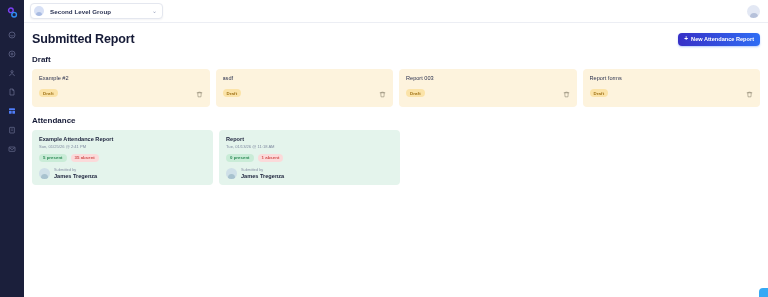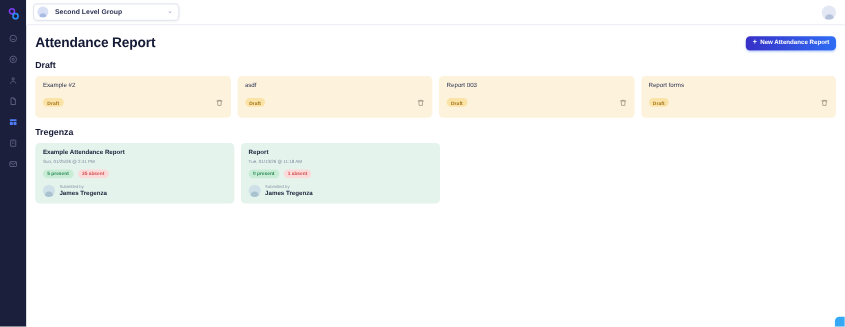--- a/index.html
+++ b/index.html
@@ -189,21 +189,21 @@
         <span class="chev">⌄</span>
       </div>
       <div class="topbar-right">
         <span class="user-avatar"></span>
       </div>
     </header>
 
     <div class="content">
 
       <div class="page-head">
-        <h1 class="page-title">Attendance Report</h1>
+        <h1 class="page-title">Submitted Report</h1>
         <button class="new-btn">
           <span class="plus-icon">+</span>
           <span>New Attendance Report</span>
         </button>
       </div>
 
       <h2 class="section-title">Draft</h2>
       <div class="card-row">
 
         <div class="draft-card">
@@ -249,21 +249,21 @@
             <span class="trash">
               <svg width="7" height="7" viewBox="0 0 24 24" fill="none" stroke="currentColor" stroke-width="2">
                 <path d="M4 6h16M9 6V4h6v2M6 6l1 14h10l1-14" stroke-linecap="round" stroke-linejoin="round"></path>
               </svg>
             </span>
           </div>
         </div>
 
       </div>
 
-      <h2 class="section-title">Tregenza</h2>
+      <h2 class="section-title">Attendance</h2>
       <div class="submitted-row">
 
         <div class="submitted-card">
           <div class="sub-title">Example Attendance Report</div>
           <div class="sub-date">Sun, 01/25/26 @ 2:41 PM</div>
           <div class="sub-badges">
             <span class="badge-present">5 present</span>
             <span class="badge-absent">35 absent</span>
           </div>
           <div class="sub-footer">

